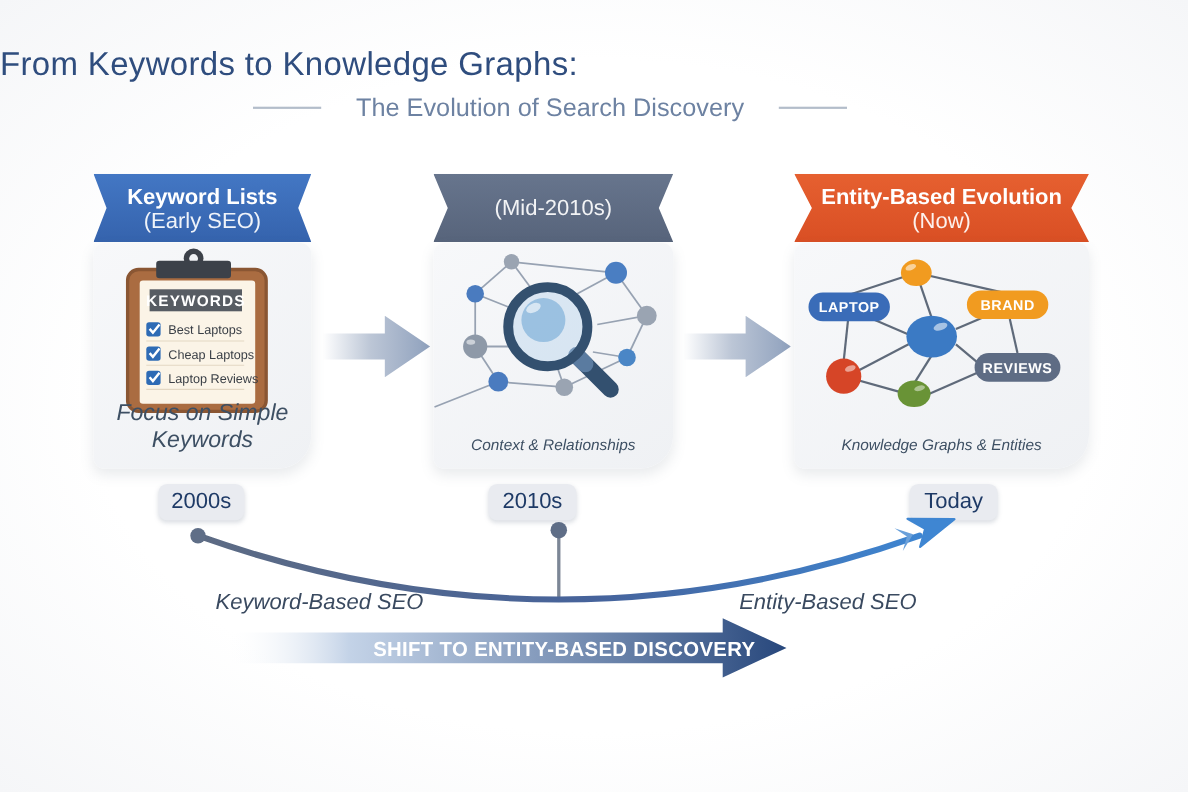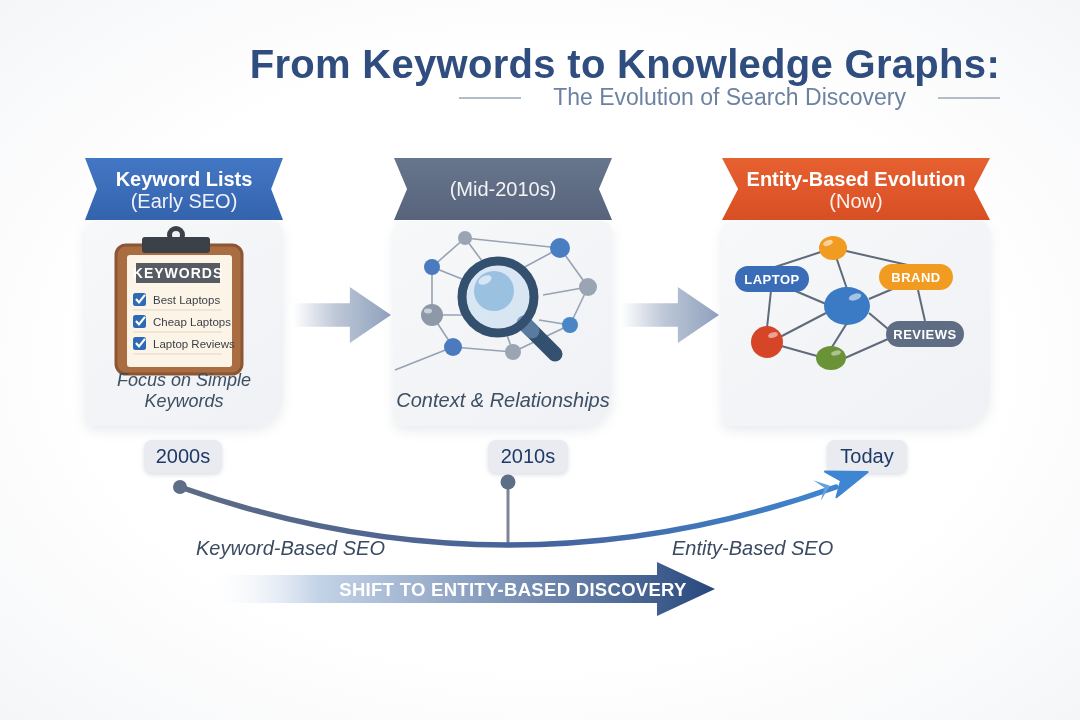--- a/index.html
+++ b/index.html
@@ -6,26 +6,26 @@
   html,body { width:1080px; height:720px; }
   body {
     font-family:"Liberation Sans", sans-serif;
     background:radial-gradient(ellipse at center, #ffffff 60%, #f5f6f8 100%);
     position:relative; overflow:hidden;
   }
   .stage { position:absolute; inset:0; width:1080px; height:720px; }
 
   
   .title {
-    position:absolute; top:42px; left:0; width:1000px; text-align:right;
-    font-size:40px; font-weight:bold; color:#2f4d7e; letter-spacing:.3px;
+    position:absolute; top:42px; left:0; width:1000px; text-align:left;
+    font-size:30px; font-weight:normal; color:#2f4d7e; letter-spacing:.3px;
   }
   .subtitle-row {
     position:absolute; top:84px; left:0; width:1000px;
-    display:flex; align-items:center; justify-content:flex-end; gap:32px;
+    display:flex; align-items:center; justify-content:center; gap:32px;
   }
   .subtitle-dash { width:62px; height:2px; background:#b3bdca; }
   .subtitle { font-size:23px; color:#6d82a2; }
 
   
   .panel { position:absolute; top:158px; }
   .panel-1 { left:85px;  width:198px; }
   .panel-2 { left:394px; width:218px; }
   .panel-3 { left:722px; width:268px; }
 
@@ -42,42 +42,42 @@
 
   .card {
     margin-top:1px; height:205px; position:relative;
     background:linear-gradient(145deg,#f7f8fa 0%, #eff1f4 100%);
     border-radius:10px 10px 30px 10px;
     box-shadow:0 5px 12px rgba(100,110,130,.14);
   }
   .card svg { position:absolute; left:50%; transform:translateX(-50%); top:4px; }
   .caption {
     position:absolute; bottom:14px; left:0; width:100%; text-align:center;
-    font-style:italic; font-size:20px; color:#3d4f63;
-  }
-  .panel-1 .caption { font-size:18px;margin-top:36px; }
+    font-style:italic; font-size:14px; color:#3d4f63;
+  }
+  .panel-1 .caption { font-size:21px;margin-top:36px; }
 
   
   .flow-arrow {
     position:absolute; width:98px; height:56px; top:287px;
     background:linear-gradient(90deg, rgba(185,196,214,0) 0%, #bcc6d6 45%, #8fa1bd 100%);
     clip-path:polygon(0% 29%, 58% 29%, 58% 0%, 100% 50%, 58% 100%, 58% 71%, 0% 71%);
   }
   .flow-arrow-1 { left:293px; }
   .flow-arrow-2 { left:621px; }
 
   
   .marker {
     position:absolute; top:440px; height:33px; padding:0 14px;
     display:flex; align-items:center; justify-content:center;
     background:#e9ebf0; border-radius:8px; box-shadow:0 2px 4px rgba(120,130,150,.25);
     font-size:20px; font-weight:normal; color:#1e3a66;
   }
   .marker-1 { left:144px; width:78px; }
-  .marker-2 { left:488px; width:80px; }
+  .marker-2 { left:444px; width:80px; }
   .marker-3 { left:827px; width:80px; }
 
   .timeline-svg { position:absolute; left:130px; top:435px; }
 
   .phase-label {
     position:absolute; top:537px; font-style:italic; font-size:20px; color:#3a4a60;
   }
   .phase-left  { left:196px; }
   .phase-right { left:672px; }
 
@@ -212,20 +212,21 @@
         <ellipse cx="109" cy="133" rx="15" ry="12" fill="#699336"></ellipse>
         <ellipse cx="114" cy="128" rx="5" ry="2.4" fill="#ffffff" opacity=".45" transform="rotate(-15 114 128)"></ellipse>
 
         <rect x="13" y="41" width="74" height="26" rx="13" fill="#3a6cb8"></rect>
         <text x="50" y="59" text-anchor="middle" font-size="13" font-weight="bold" fill="#ffffff" letter-spacing=".5">LAPTOP</text>
         <rect x="157" y="39" width="74" height="26" rx="13" fill="#f19b20"></rect>
         <text x="194" y="57" text-anchor="middle" font-size="13" font-weight="bold" fill="#ffffff" letter-spacing=".5">BRAND</text>
         <rect x="164" y="96" width="78" height="26" rx="13" fill="#5e6c84"></rect>
         <text x="203" y="114" text-anchor="middle" font-size="13" font-weight="bold" fill="#ffffff" letter-spacing=".5">REVIEWS</text>
       </svg>
+      <div class="caption">Knowledge Graphs &amp; Entities</div>
     </div>
   </div>
 
   <div class="marker marker-1">2000s</div>
   <div class="marker marker-2">2010s</div>
   <div class="marker marker-3">Today</div>
 
   <svg class="timeline-svg" width="780" height="130" viewBox="0 0 780 130">
     <defs>
       <linearGradient id="curveGrad" x1="0" y1="0" x2="1" y2="0">

